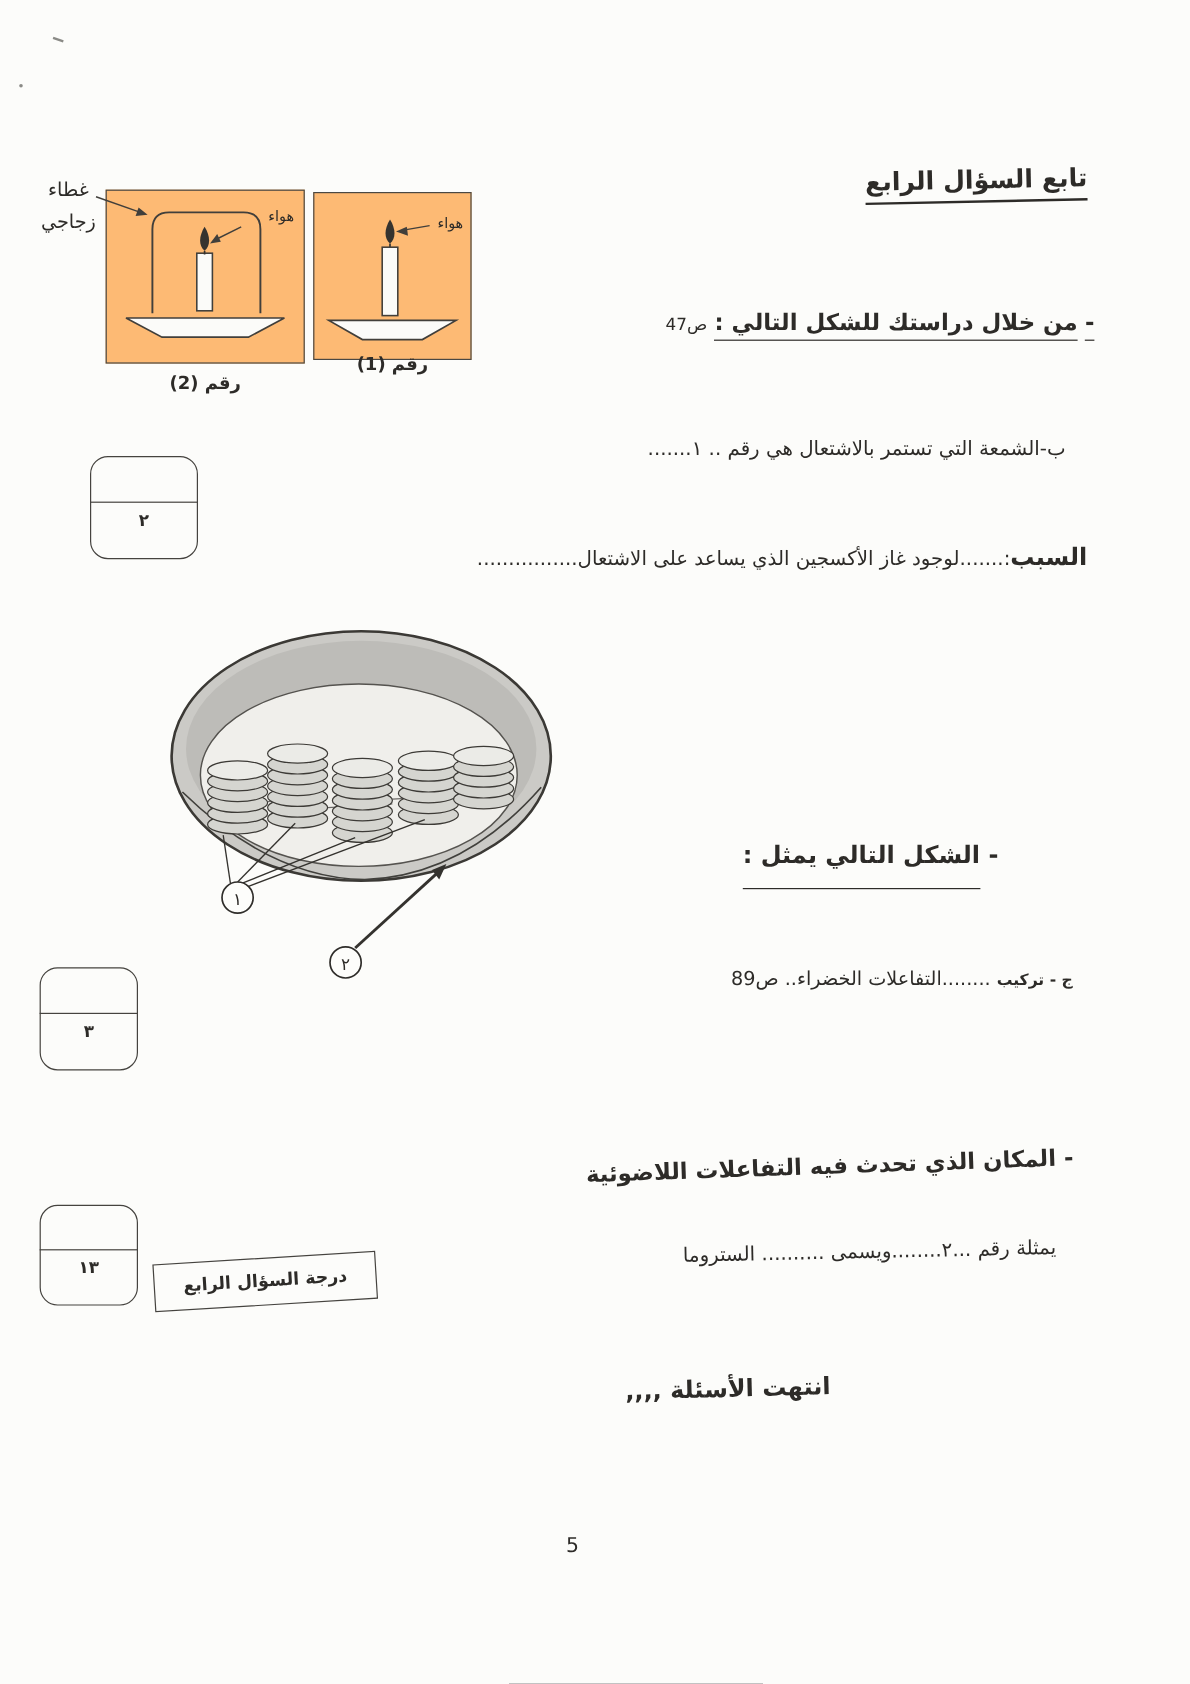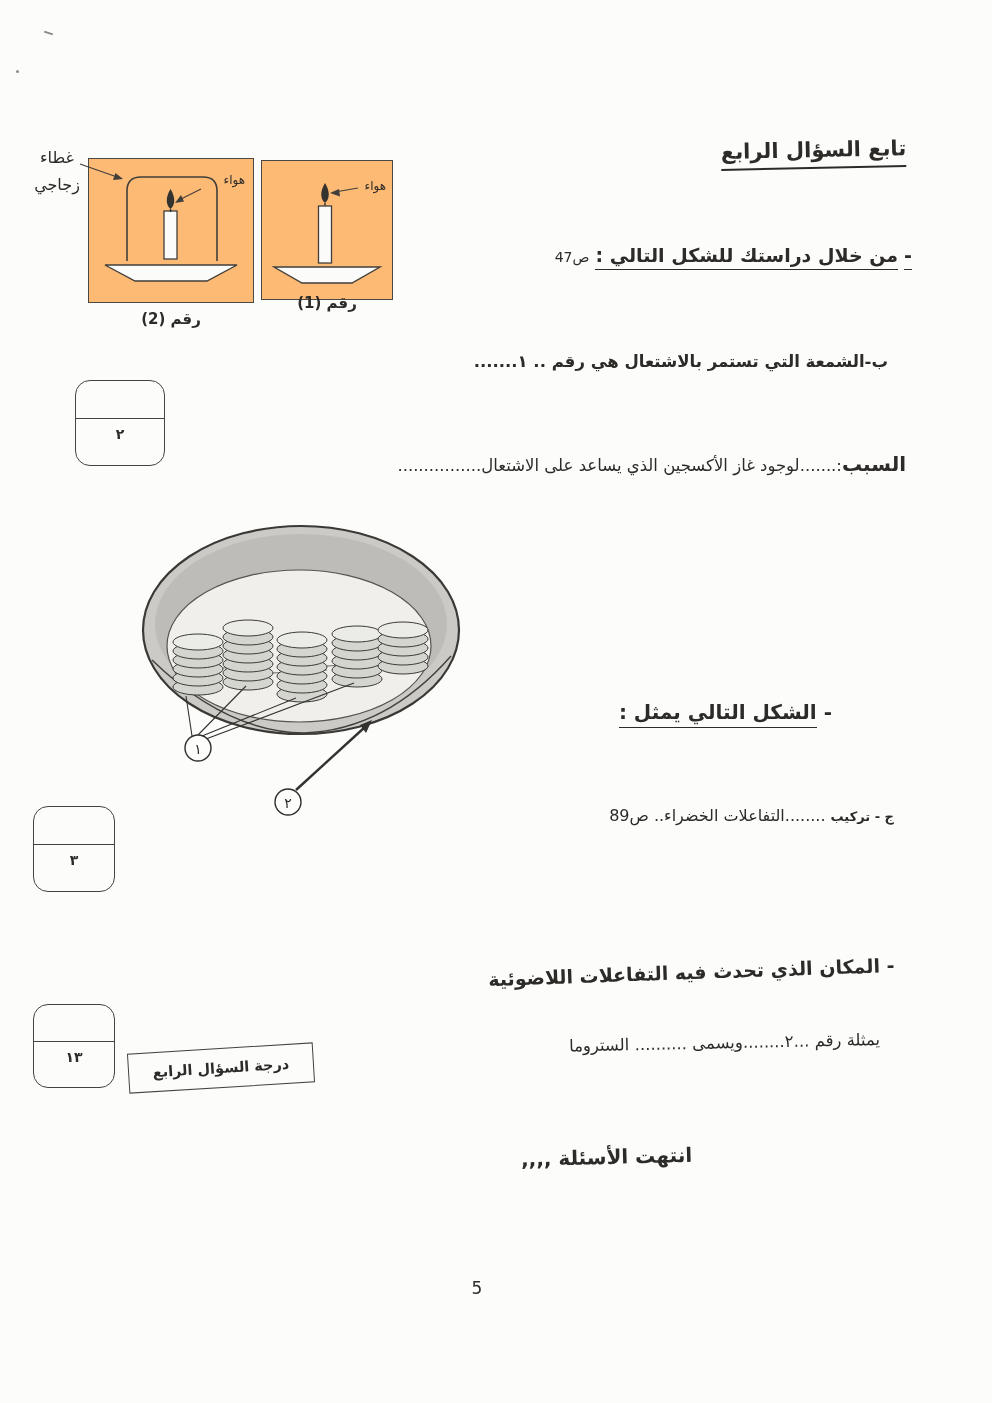--- a/index.html
+++ b/index.html
@@ -25,34 +25,34 @@
   .box-left  { left:60px; top:22px; width:166px; height:145px; }
   .box-right { left:233px; top:24px; width:132px; height:140px; }
   .air-label { position:absolute; font-size:12px; direction:rtl; }
   .air-left  { right:8px; top:14px; }
   .air-right { right:6px; top:18px; }
   .caption { position:absolute; text-align:center; font-size:15px; direction:rtl;font-weight:bold; }
   .caption-left  { left:60px; top:174px; width:166px; }
   .caption-right { left:233px; top:158px; width:132px; }
   .fig-overlay { position:absolute; left:0; top:0; pointer-events:none; }
 
-  #intro { top:244px; right:80px; font-size:19px; }
+  #intro { top:258px; right:80px; font-size:19px; }
   #intro .main { font-weight:bold; border-bottom:1.7px solid #2d2b28; padding-bottom:3px; }
   #intro .ref { font-size:14px; }
 
-  #qb { top:352px; right:104px; font-size:16.5px;font-weight:bold; }
+  #qb { top:364px; right:104px; font-size:16.5px; }
 
   #reason { top:452px; right:86px; font-size:16.5px; }
   #reason .lbl { font-weight:bold; font-size:20px; }
 
   
   .chloro-figure { position:absolute; left:136px; top:518px; width:332px; height:312px; }
 
   #figline { top:700px; right:160px; font-size:20px; font-weight:bold; }
-  #figline .main { border-bottom:1.5px solid #2d2b28; padding-bottom:3px; }
+  #figline .main { border-bottom:1.5px solid #2d2b28; padding-bottom:16px; }
 
   #qc { top:806px; right:98px; font-size:16px; }
   #qc .lbl { font-weight:bold; font-size:13px; }
 
   #qd { top:954px; right:98px; font-size:19px; font-weight:bold;
         transform:rotate(-2deg); transform-origin:right center; }
   #qd2 { top:1030px; right:112px; font-size:16.5px;
         transform:rotate(-1.2deg); transform-origin:right center; }
 
   .score-box { position:absolute; border:1.6px solid #45433f; border-radius:15px; background:transparent; }

